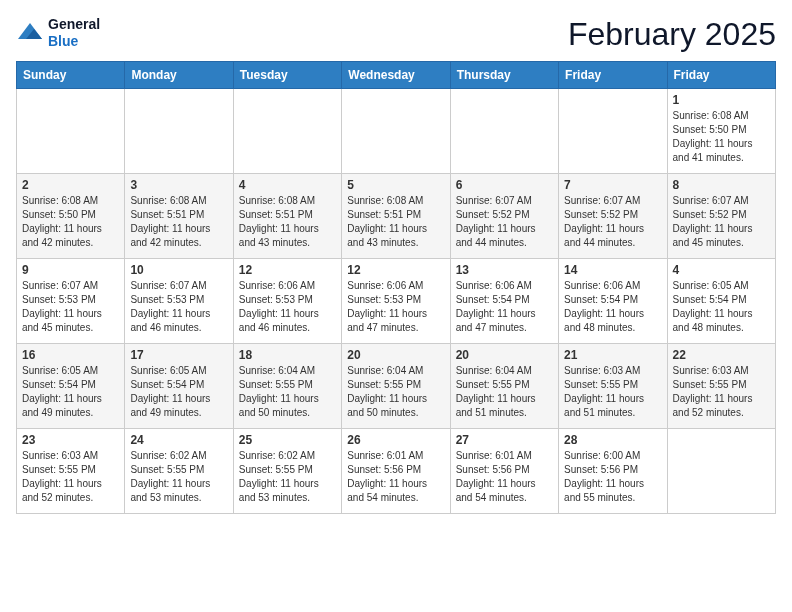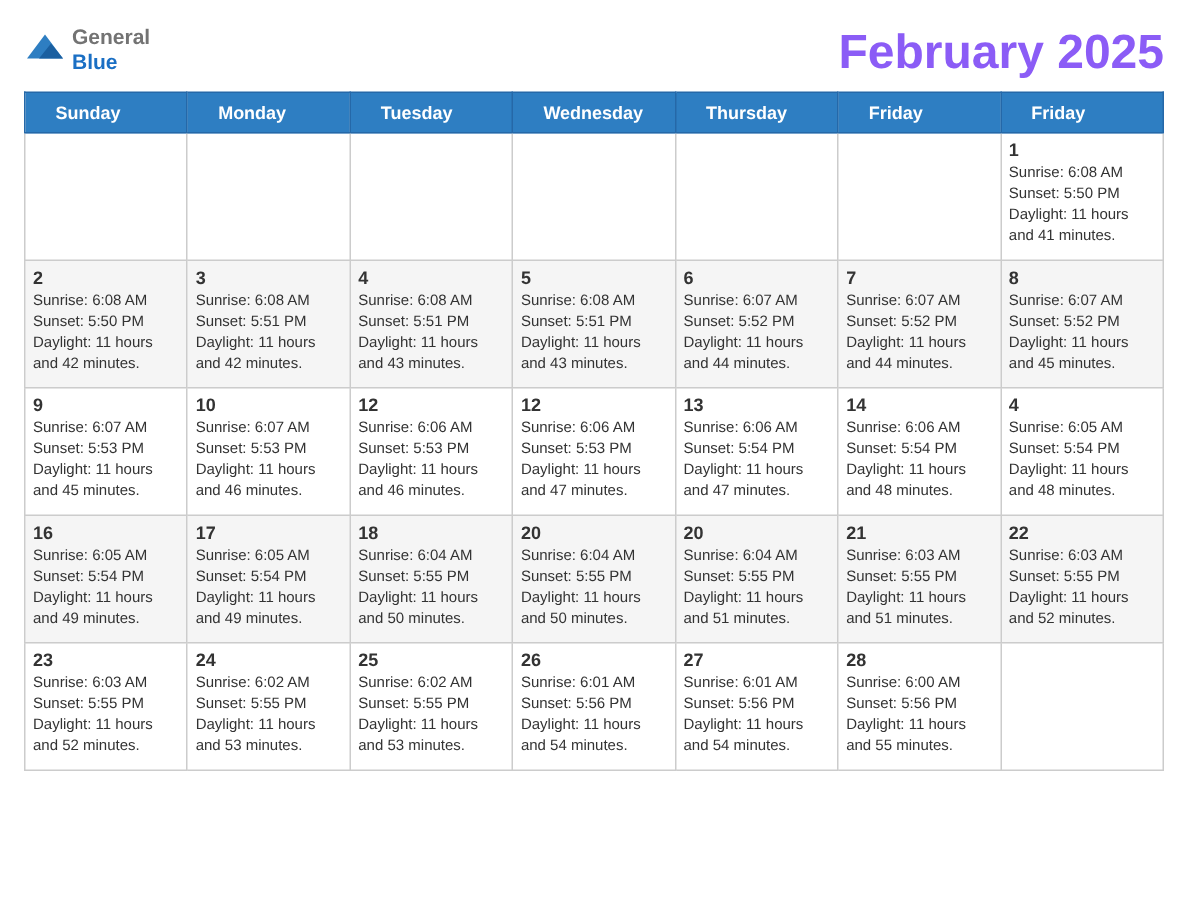--- a/index.html
+++ b/index.html
@@ -19,49 +19,49 @@
     .logo {
       display: flex;
       align-items: center;
       gap: 4px;
     }
     .logo-text {
       font-size: 14px;
       font-weight: bold;
       line-height: 1.2;
     }
-    .logo-text .general { color: #737373; }
+    .logo-text .general { color: #0f172a; }
     .logo-text .blue { color: #1a6fc4; }
     .logo-icon {
       width: 28px;
       height: 24px;
     }
     .title-block {
       text-align: right;
     }
     .month-year {
       font-size: 32px;
-      font-weight: bold;
-      color: #8b5cf6;
+      font-weight: normal;
+      color: #0f172a;
     }
     .location {
       font-size: 14px;
       color: #555;
     }
     .calendar {
       width: 100%;
       border-collapse: collapse;
       border: 1px solid #ccc;
     }
     .calendar th {
       background-color: #2e7ec2;
       color: #fff;
       font-size: 12px;
       font-weight: bold;
-      padding: 6px 20px;
+      padding: 6px 6px;
       text-align: left;
       border: 1px solid #2568a8;
     }
     .calendar td {
       width: calc(100% / 7);
       vertical-align: top;
       padding: 4px 5px;
       border: 1px solid #ccc;
       font-size: 10.5px;
       color: #333;

